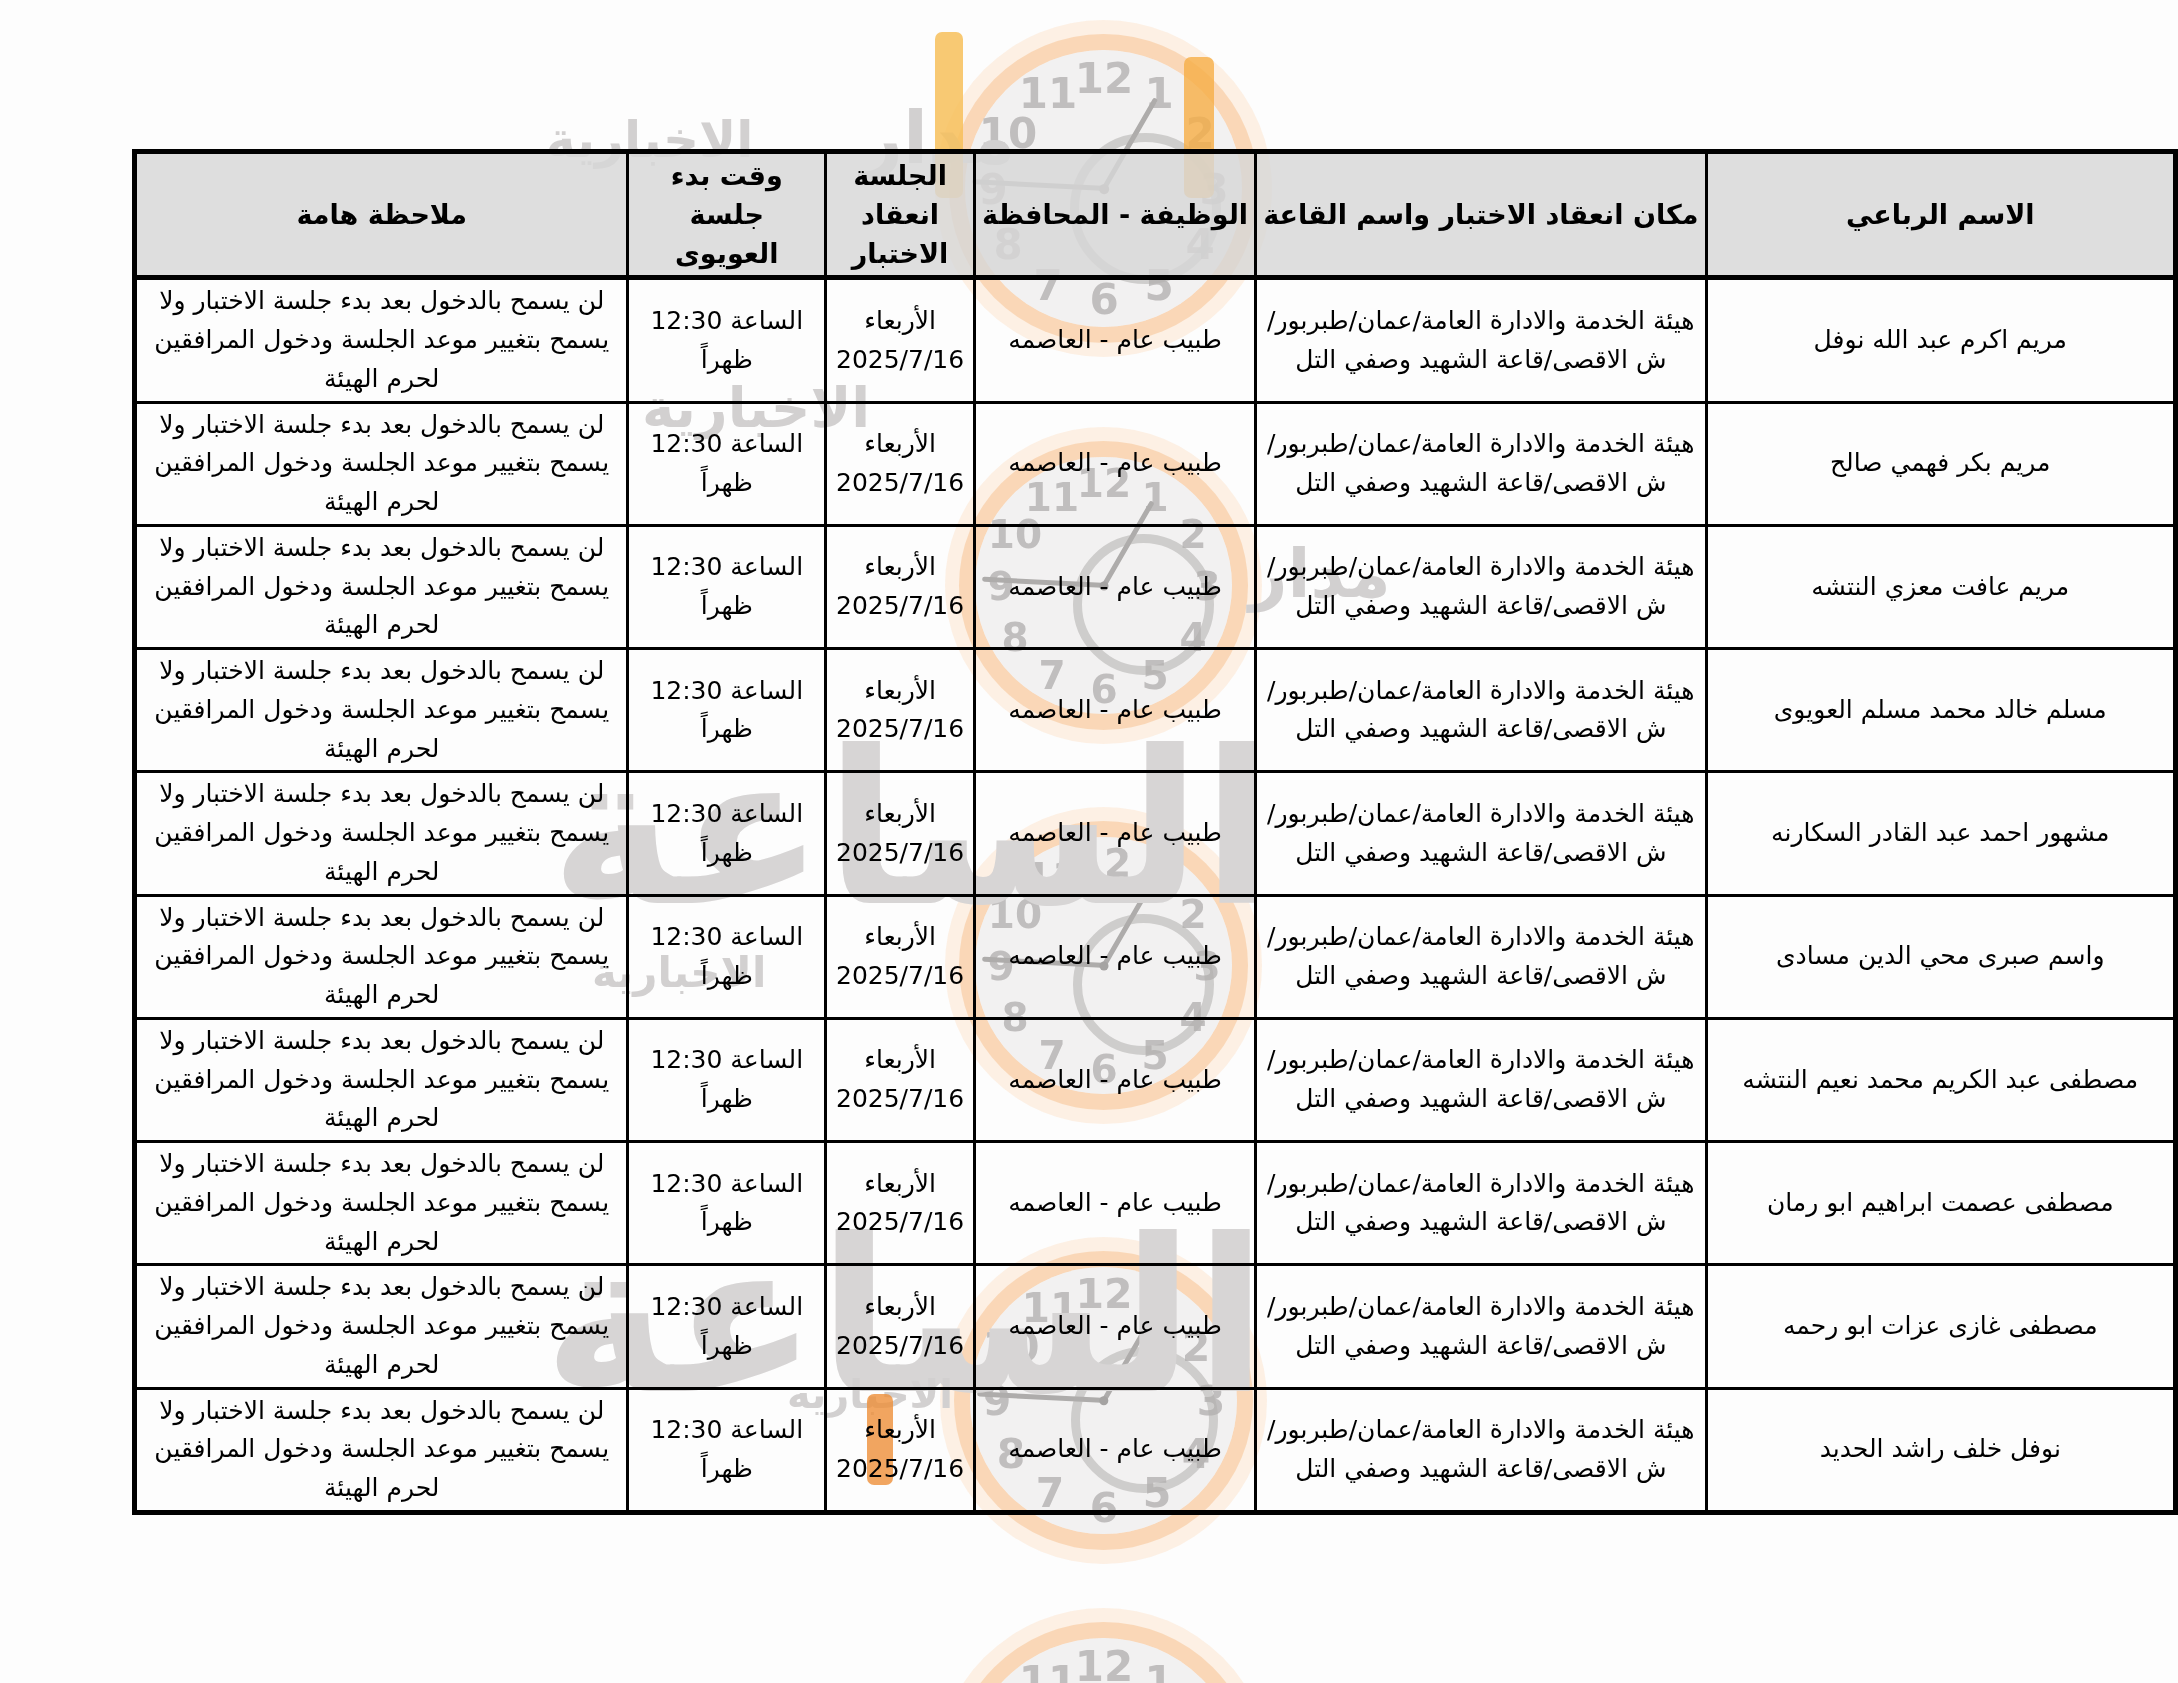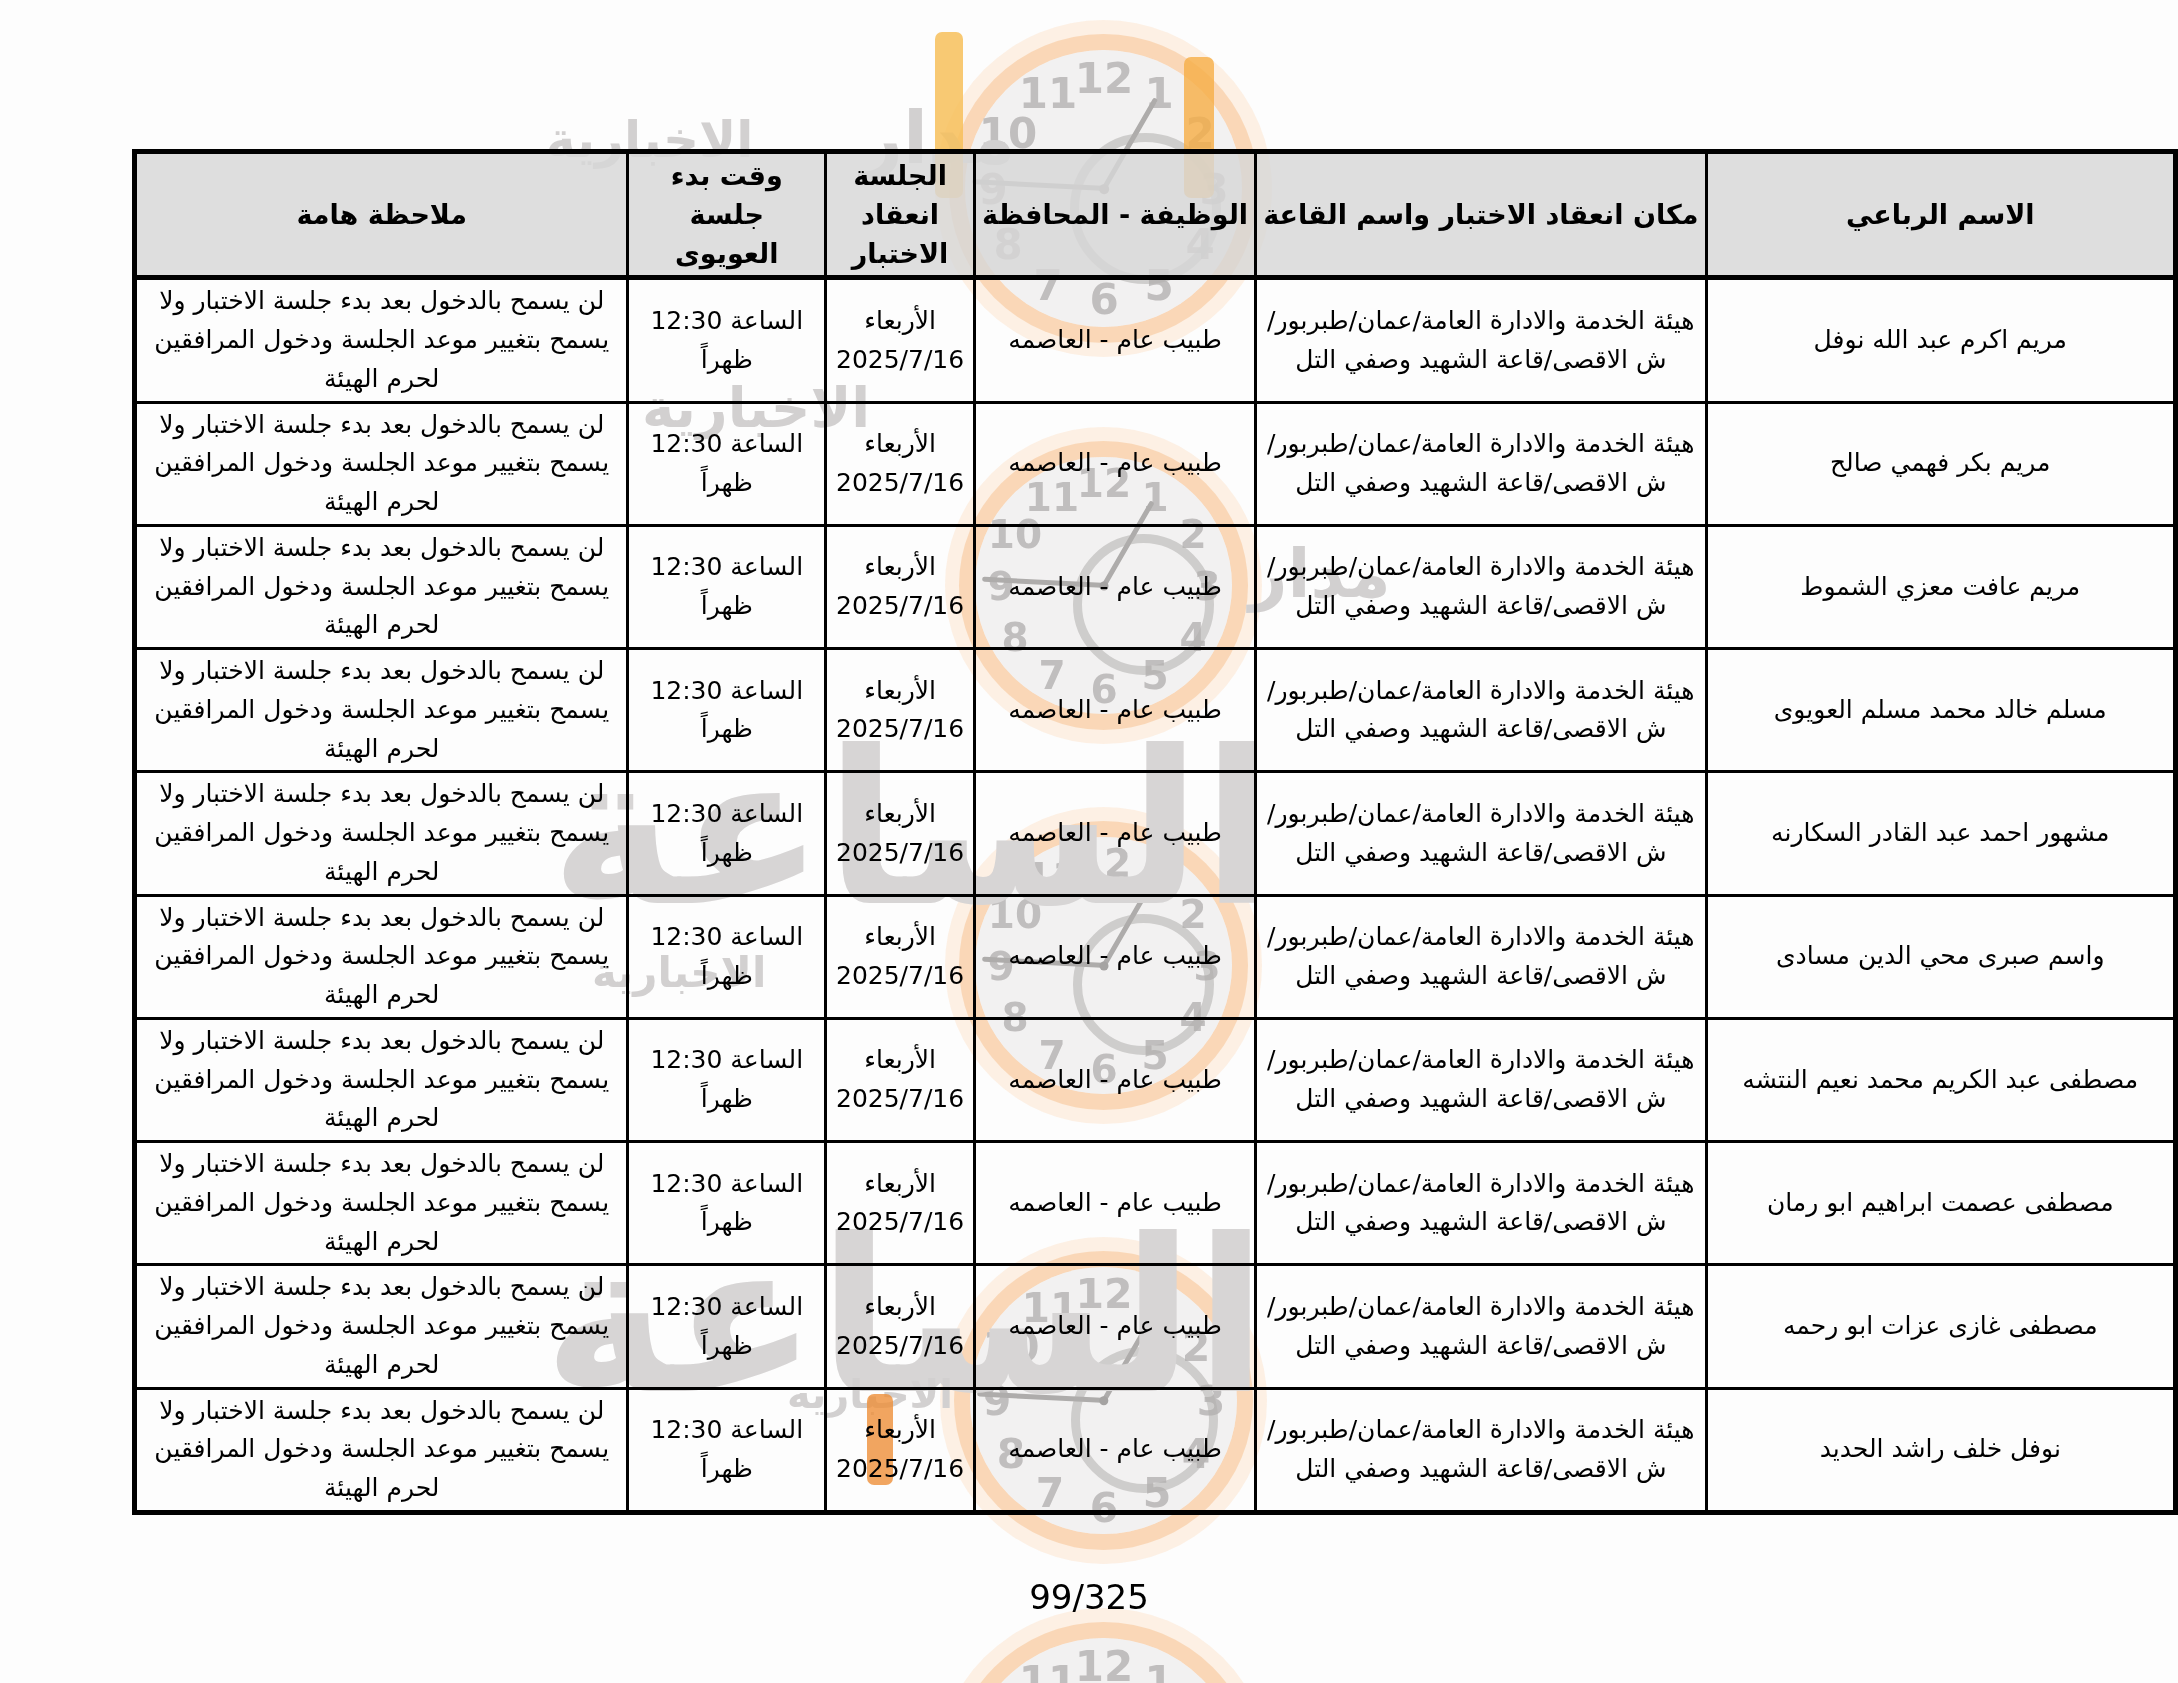--- a/index.html
+++ b/index.html
@@ -192,21 +192,21 @@
       </tr>
         <tr style="">
         <td class="c-name">مريم بكر فهمي صالح</td>
         <td class="c-loc">هيئة الخدمة والادارة العامة/عمان/طبربور/ش الاقصى/قاعة الشهيد وصفي التل</td>
         <td class="c-job">طبيب عام - العاصمه</td>
         <td class="c-date">الأربعاء 2025/7/16</td>
         <td class="c-time">الساعة 12:30 ظهراً</td>
         <td class="c-note">لن يسمح بالدخول بعد بدء جلسة الاختبار ولا يسمح بتغيير موعد الجلسة ودخول المرافقين لحرم الهيئة</td>
       </tr>
         <tr style="">
-        <td class="c-name">مريم عافت معزي الشموط</td>
+        <td class="c-name">مريم عافت معزي النتشه</td>
         <td class="c-loc">هيئة الخدمة والادارة العامة/عمان/طبربور/ش الاقصى/قاعة الشهيد وصفي التل</td>
         <td class="c-job">طبيب عام - العاصمه</td>
         <td class="c-date">الأربعاء 2025/7/16</td>
         <td class="c-time">الساعة 12:30 ظهراً</td>
         <td class="c-note">لن يسمح بالدخول بعد بدء جلسة الاختبار ولا يسمح بتغيير موعد الجلسة ودخول المرافقين لحرم الهيئة</td>
       </tr>
         <tr style="">
         <td class="c-name">مسلم خالد محمد مسلم العويوى</td>
         <td class="c-loc">هيئة الخدمة والادارة العامة/عمان/طبربور/ش الاقصى/قاعة الشهيد وصفي التل</td>
         <td class="c-job">طبيب عام - العاصمه</td>
@@ -258,15 +258,14 @@
         <td class="c-name">نوفل خلف راشد الحديد</td>
         <td class="c-loc">هيئة الخدمة والادارة العامة/عمان/طبربور/ش الاقصى/قاعة الشهيد وصفي التل</td>
         <td class="c-job">طبيب عام - العاصمه</td>
         <td class="c-date">الأربعاء 2025/7/16</td>
         <td class="c-time">الساعة 12:30 ظهراً</td>
         <td class="c-note">لن يسمح بالدخول بعد بدء جلسة الاختبار ولا يسمح بتغيير موعد الجلسة ودخول المرافقين لحرم الهيئة</td>
       </tr>
       </tbody>
   </table>
 
-  <div class="page-number">99/325</div>
 </div>
 
 
 </body></html>

